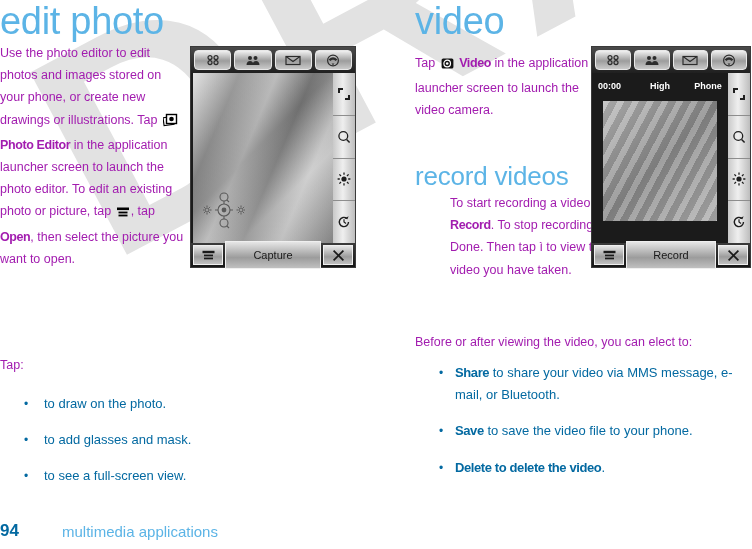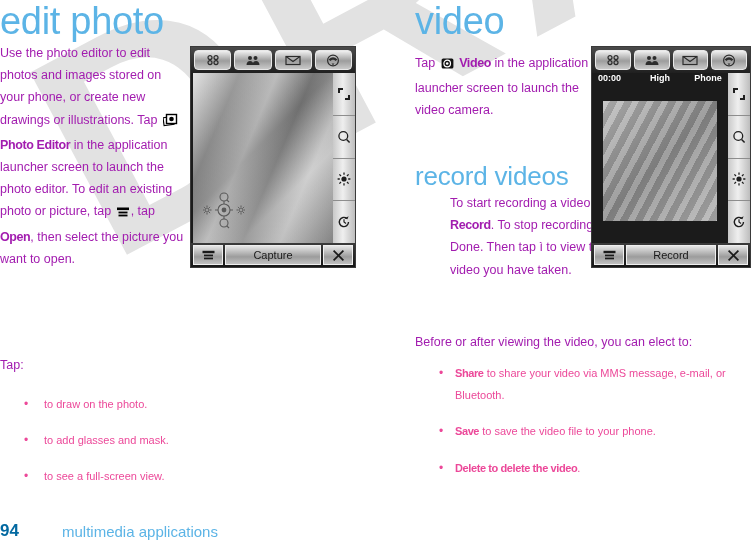--- a/index.html
+++ b/index.html
@@ -70,22 +70,22 @@
     font-weight:bold;
     font-stretch:condensed;
     letter-spacing:-0.4px;
   }
 
   ul.bullets{
     margin:0;padding:0;list-style:none;
   }
   ul.bullets li{
     position:relative;
-    font-size:11px;
-    color:#ec4899;
+    font-size:13px;
+    color:#0369a1;
     line-height:22.2px;
     padding-left:44px;
     margin-bottom:14px;
   }
   ul.bullets li:before{
     content:"\2022";
     position:absolute;
     left:24px;top:0;
     font-size:12px;
   }
@@ -172,32 +172,32 @@
     padding:2px;box-sizing:border-box;gap:2px;
   }
   .soft-sq{
     width:30px;height:20px;
     background:linear-gradient(#e6e6e6,#9c9c9c 60%,#c0c0c0);
     border:1px solid #efefef;
     display:flex;align-items:center;justify-content:center;
     box-sizing:border-box;
   }
   .soft-mid{
-    flex:1;height:20px;
+    flex:1;height:28px;
     background:linear-gradient(#e6e6e6,#9c9c9c 60%,#c0c0c0);
     border:1px solid #efefef;
     display:flex;align-items:center;justify-content:center;
     font-size:11px;color:#1a1a1a;
     box-sizing:border-box;
   }
 
   
   .vid-status{
     position:absolute;left:0;top:0;right:22px;height:18px;
-    display:flex;align-items:flex-start;
+    display:flex;align-items:flex-end;
     color:#fff;font-size:9px;font-weight:bold;
     padding:0 6px;box-sizing:border-box;gap:20px;
   }
   .vid-status span{flex:1;text-align:center;}
   .vid-status span:first-child{text-align:left;}
   .vid-preview{
     position:absolute;left:11px;top:28px;right:33px;bottom:22px;
     background:
       repeating-linear-gradient(118deg, rgba(255,255,255,0.16) 0 6px, rgba(0,0,0,0.12) 6px 13px),
       linear-gradient(135deg,#bdbdbd,#8d8d8d 50%,#b4b4b4);

